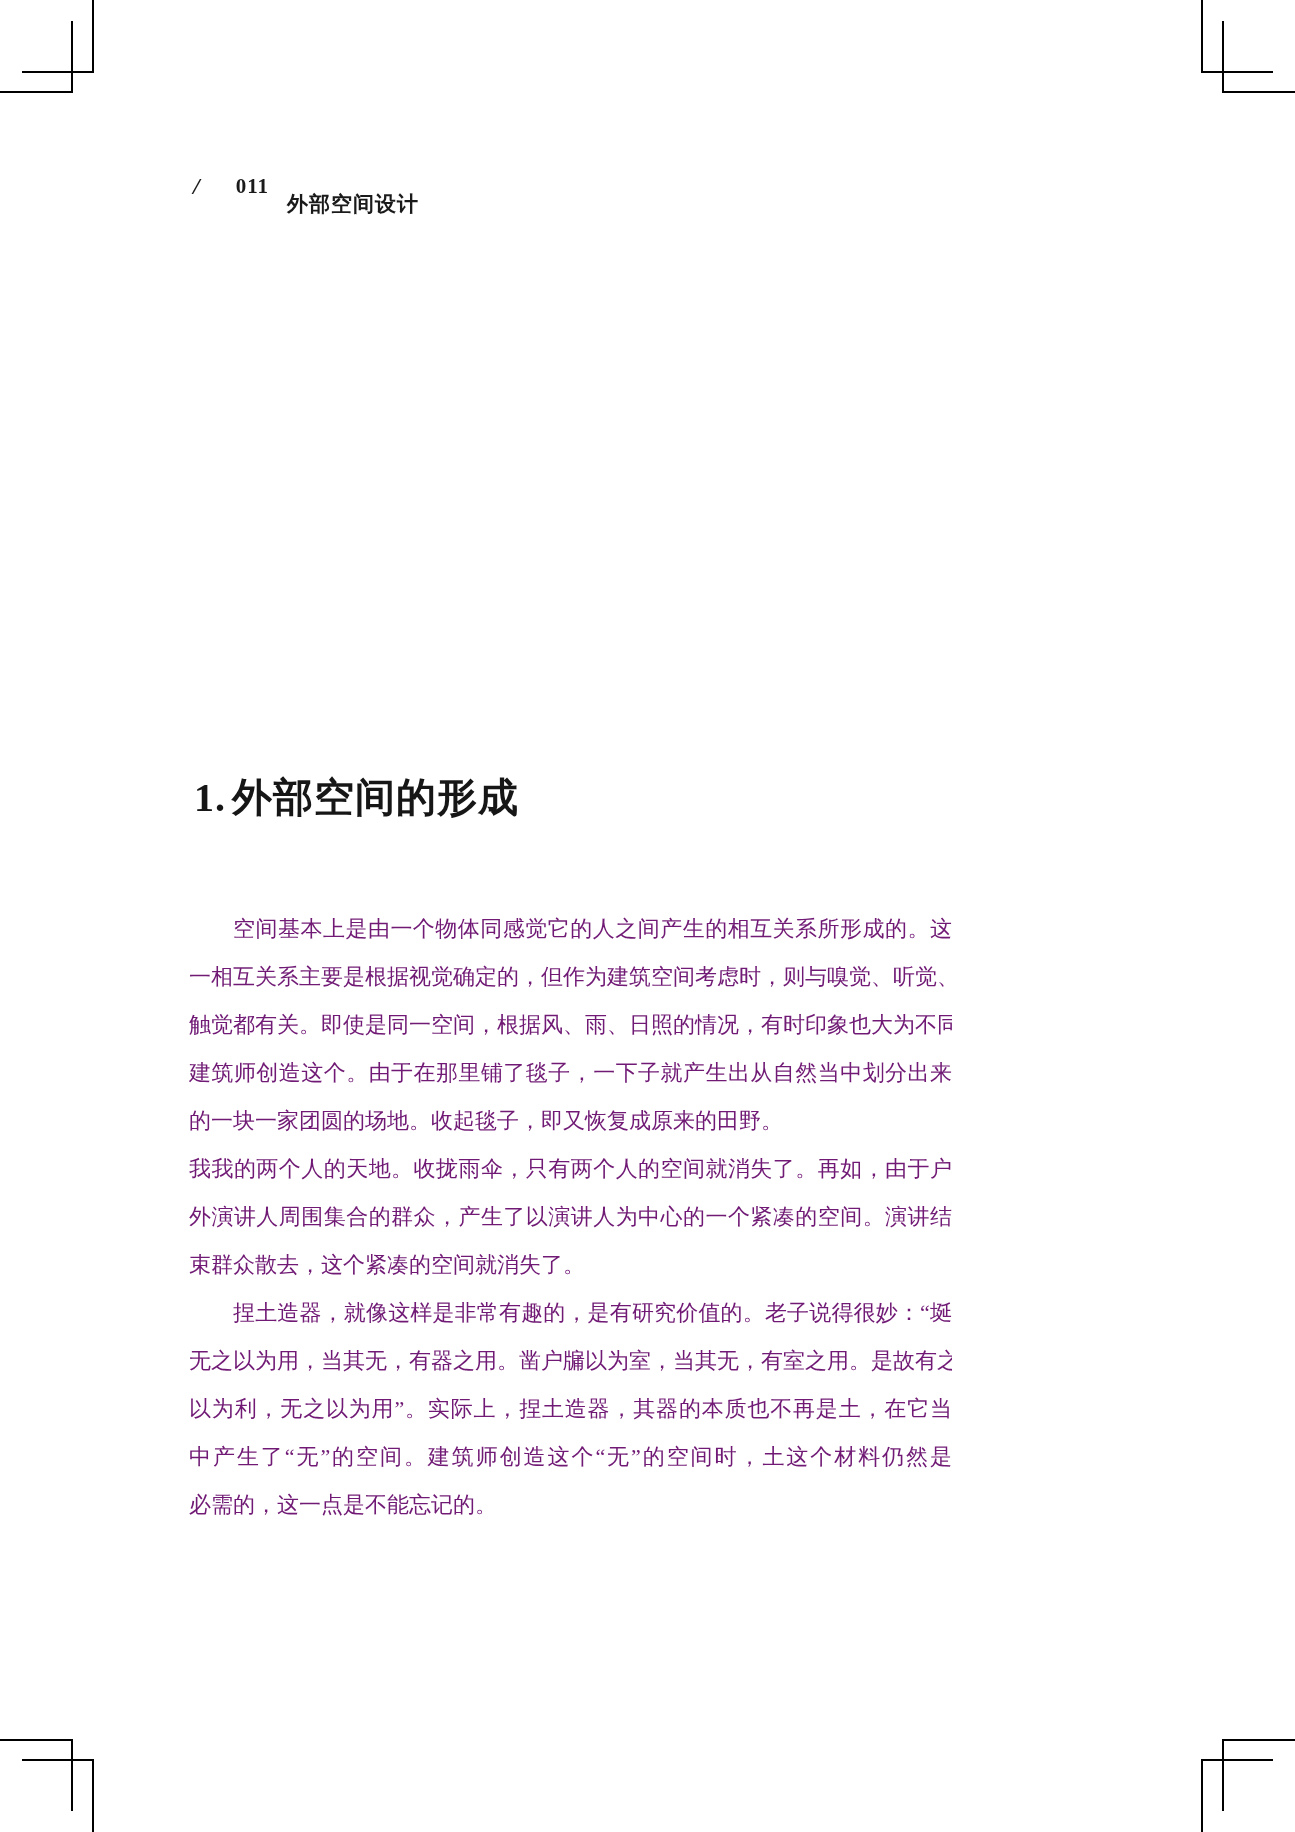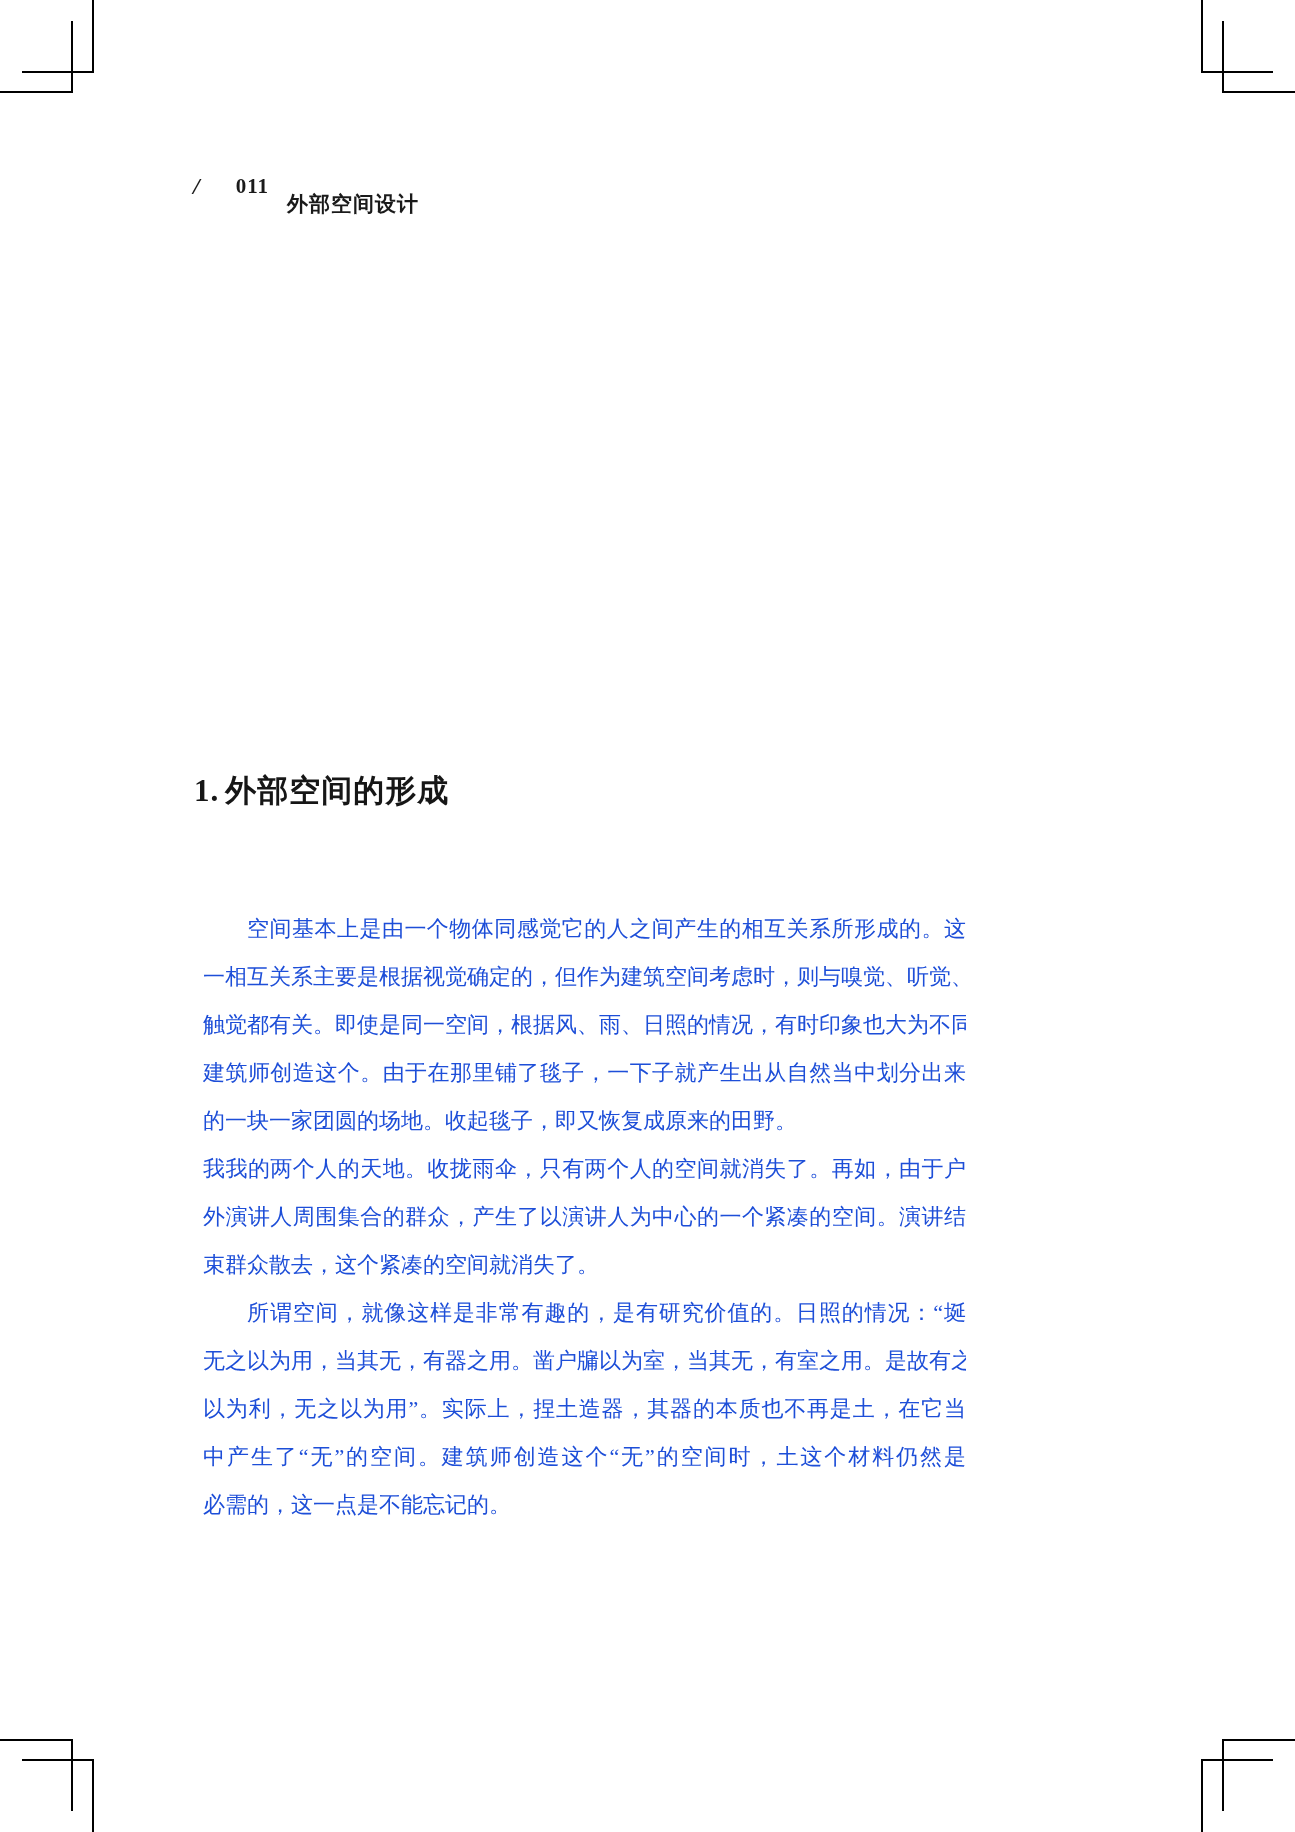--- a/index.html
+++ b/index.html
@@ -62,34 +62,34 @@
     margin-top: 36px;
   }
 
   
   .chapter-heading {
     position: absolute;
     left: 194px;
     top: 770px;
     margin: 0;
     color: #161616;
-    font-size: 31px;
+    font-size: 40px;
     font-weight: bold;
     letter-spacing: 1px;
     white-space: nowrap;
   }
   .chapter-heading .chapter-number { margin-right: 6px; }
 
   
   .body-text {
     position: absolute;
-    left: 203px;
+    left: 189px;
     top: 905px;
     width: 763px;
-    color: #1d4ed8;
+    color: #701a75;
     font-size: 22px;
   }
   .body-line {
     height: 48px;
     line-height: 48px;
     text-align: justify;
     text-align-last: justify;
     white-space: nowrap;
     overflow: hidden;
   }
@@ -123,20 +123,20 @@
 
   <div class="body-text">
       <div class="body-line flush-last indented">空间基本上是由一个物体同感觉它的人之间产生的相互关系所形成的。这</div>
       <div class="body-line flush-last">一相互关系主要是根据视觉确定的，但作为建筑空间考虑时，则与嗅觉、听觉、</div>
       <div class="body-line flush-last">触觉都有关。即使是同一空间，根据风、雨、日照的情况，有时印象也大为不同。</div>
       <div class="body-line flush-last">建筑师创造这个。由于在那里铺了毯子，一下子就产生出从自然当中划分出来</div>
       <div class="body-line short-last">的一块一家团圆的场地。收起毯子，即又恢复成原来的田野。</div>
       <div class="body-line flush-last">我我的两个人的天地。收拢雨伞，只有两个人的空间就消失了。再如，由于户</div>
       <div class="body-line flush-last">外演讲人周围集合的群众，产生了以演讲人为中心的一个紧凑的空间。演讲结</div>
       <div class="body-line short-last">束群众散去，这个紧凑的空间就消失了。</div>
-      <div class="body-line flush-last indented">所谓空间，就像这样是非常有趣的，是有研究价值的。日照的情况：“埏</div>
+      <div class="body-line flush-last indented">捏土造器，就像这样是非常有趣的，是有研究价值的。老子说得很妙：“埏</div>
       <div class="body-line flush-last">无之以为用，当其无，有器之用。凿户牖以为室，当其无，有室之用。是故有之</div>
       <div class="body-line flush-last">以为利，无之以为用”。实际上，捏土造器，其器的本质也不再是土，在它当</div>
       <div class="body-line flush-last">中产生了“无”的空间。建筑师创造这个“无”的空间时，土这个材料仍然是</div>
       <div class="body-line short-last">必需的，这一点是不能忘记的。</div>
     </div>
 
 </div>
 
 </body></html>

